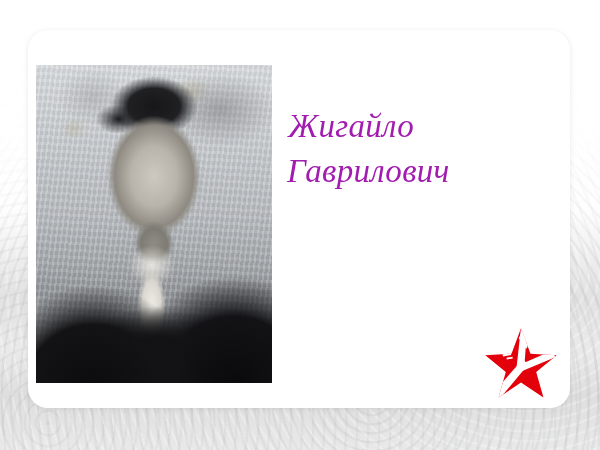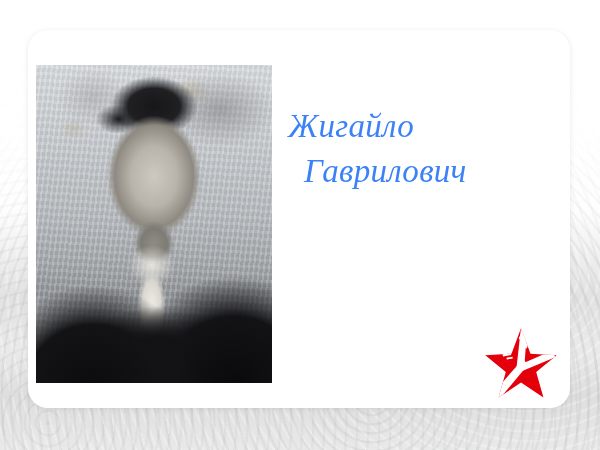--- a/index.html
+++ b/index.html
@@ -156,27 +156,27 @@
     left: 258px;  
     top: 74px;    
     width: 262px;
   }
   .name-line {
     font-family: "Liberation Serif", "DejaVu Serif", serif;
     font-style: italic;
     font-weight: 400;
     font-size: 33px;
     line-height: 45px;
-    color: #3b82f6;
+    color: #a21caf;
     white-space: nowrap;
     letter-spacing: .3px;
   }
   .name-line.l1 { margin-left: 2px; }
   .name-line.l2 { margin-left: 2px; }
-  .name-line.l3 { margin-left: 18px; }
+  .name-line.l3 { margin-left: 1px; }
 
   
   .star-emblem {
     position: absolute;
     left: 455px;  
     top: 296px;   
     width: 76px;
     height: 76px;
   }
   .star-emblem svg { display: block; width: 100%; height: 100%; }

